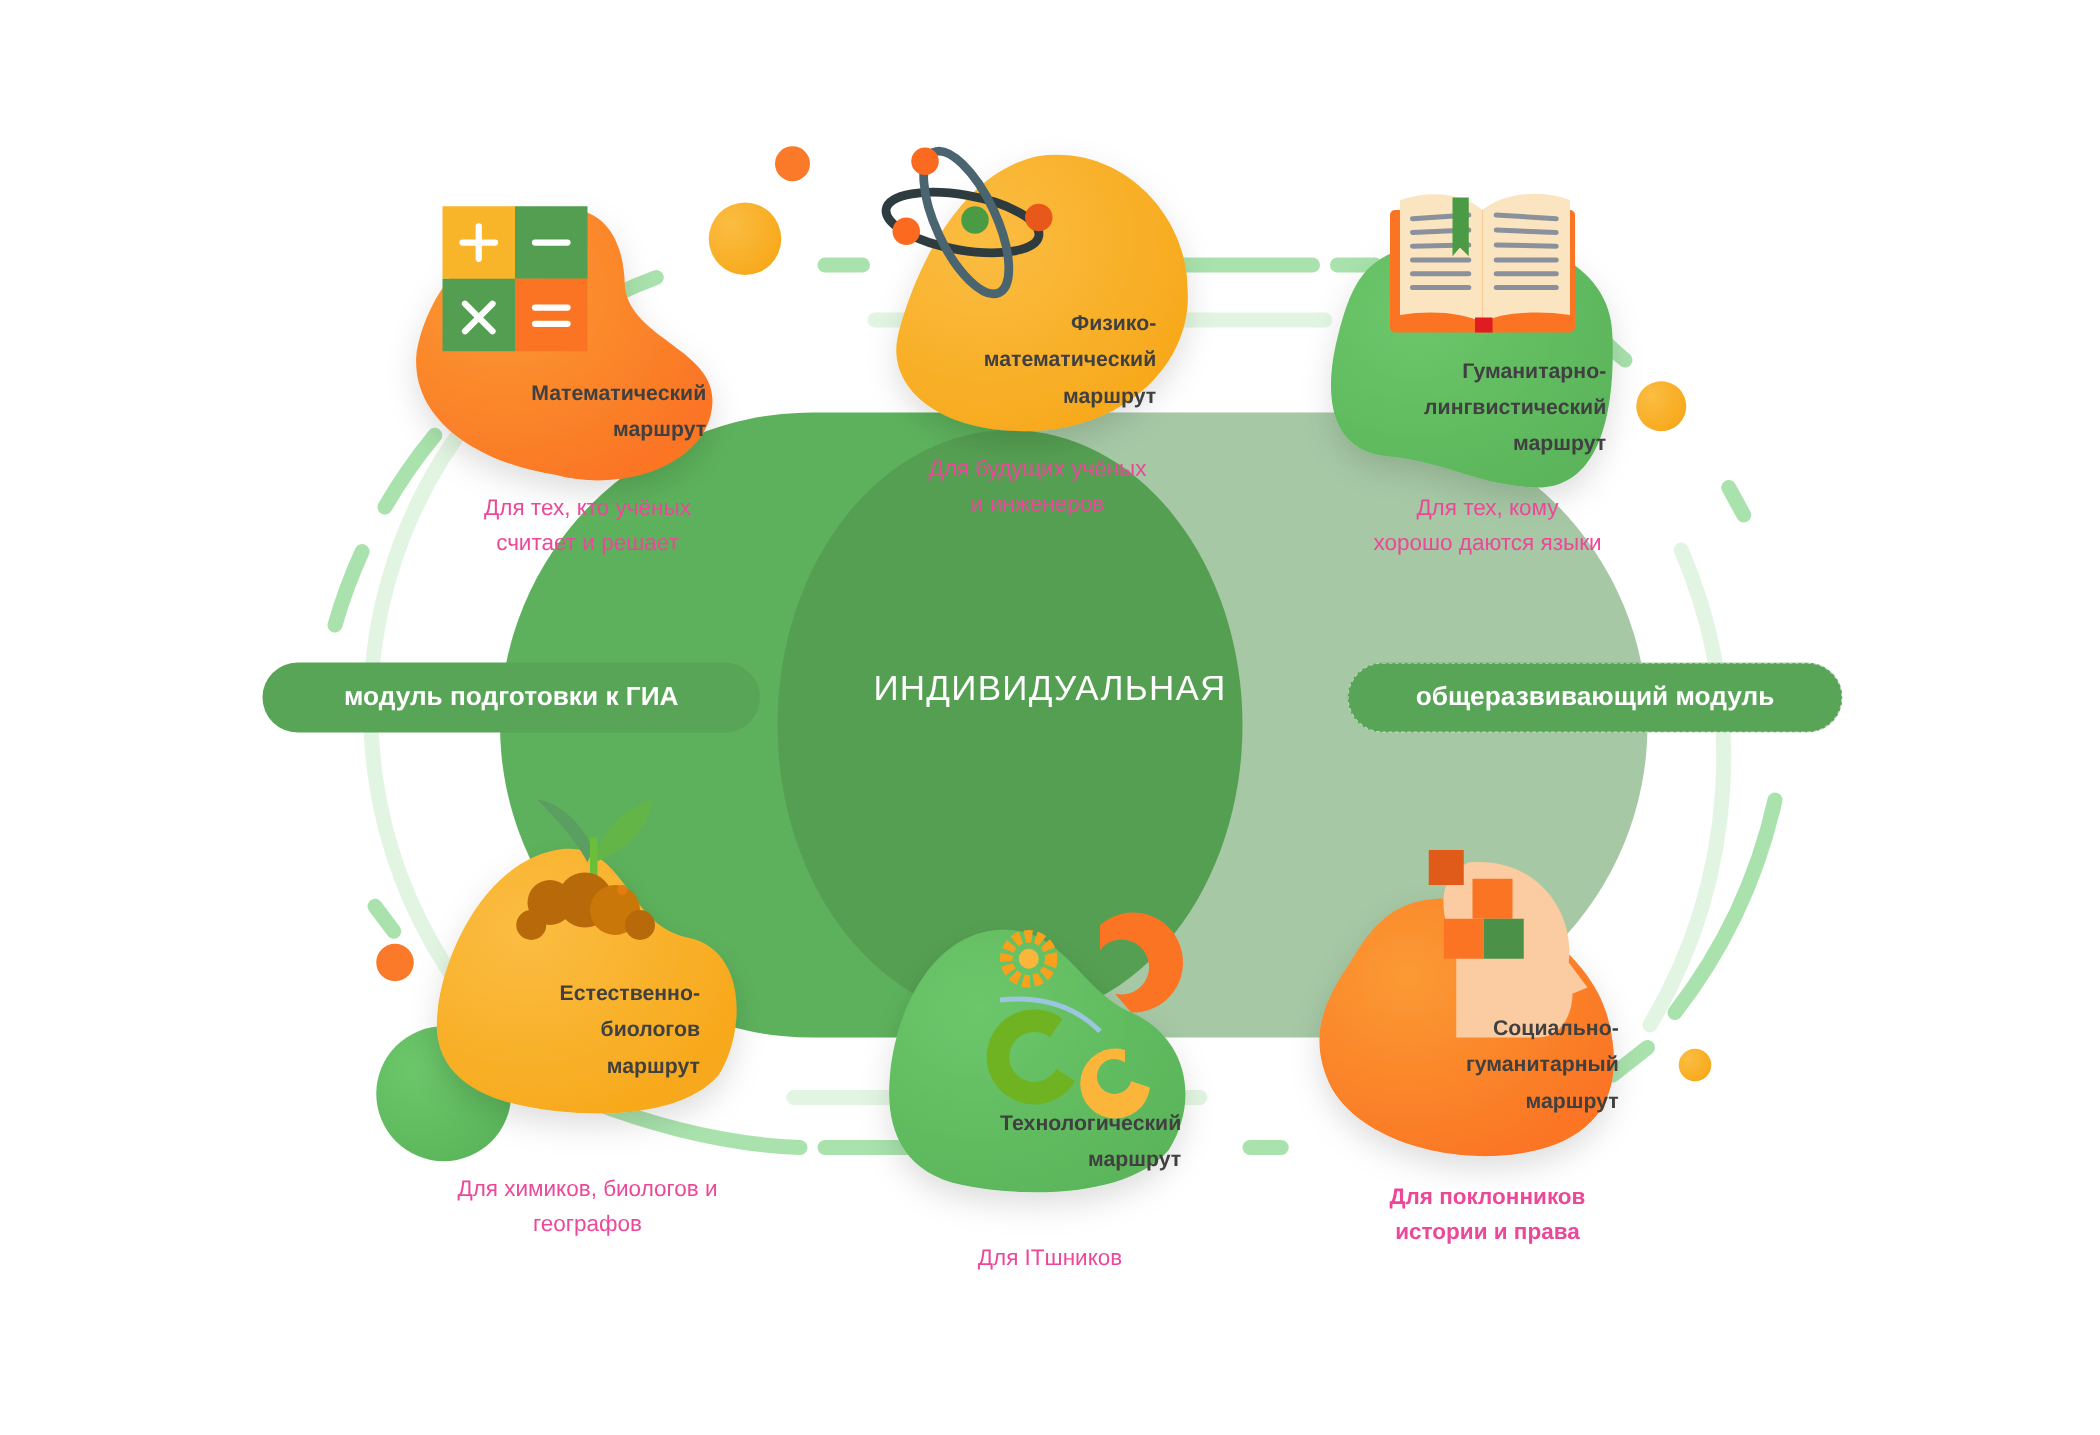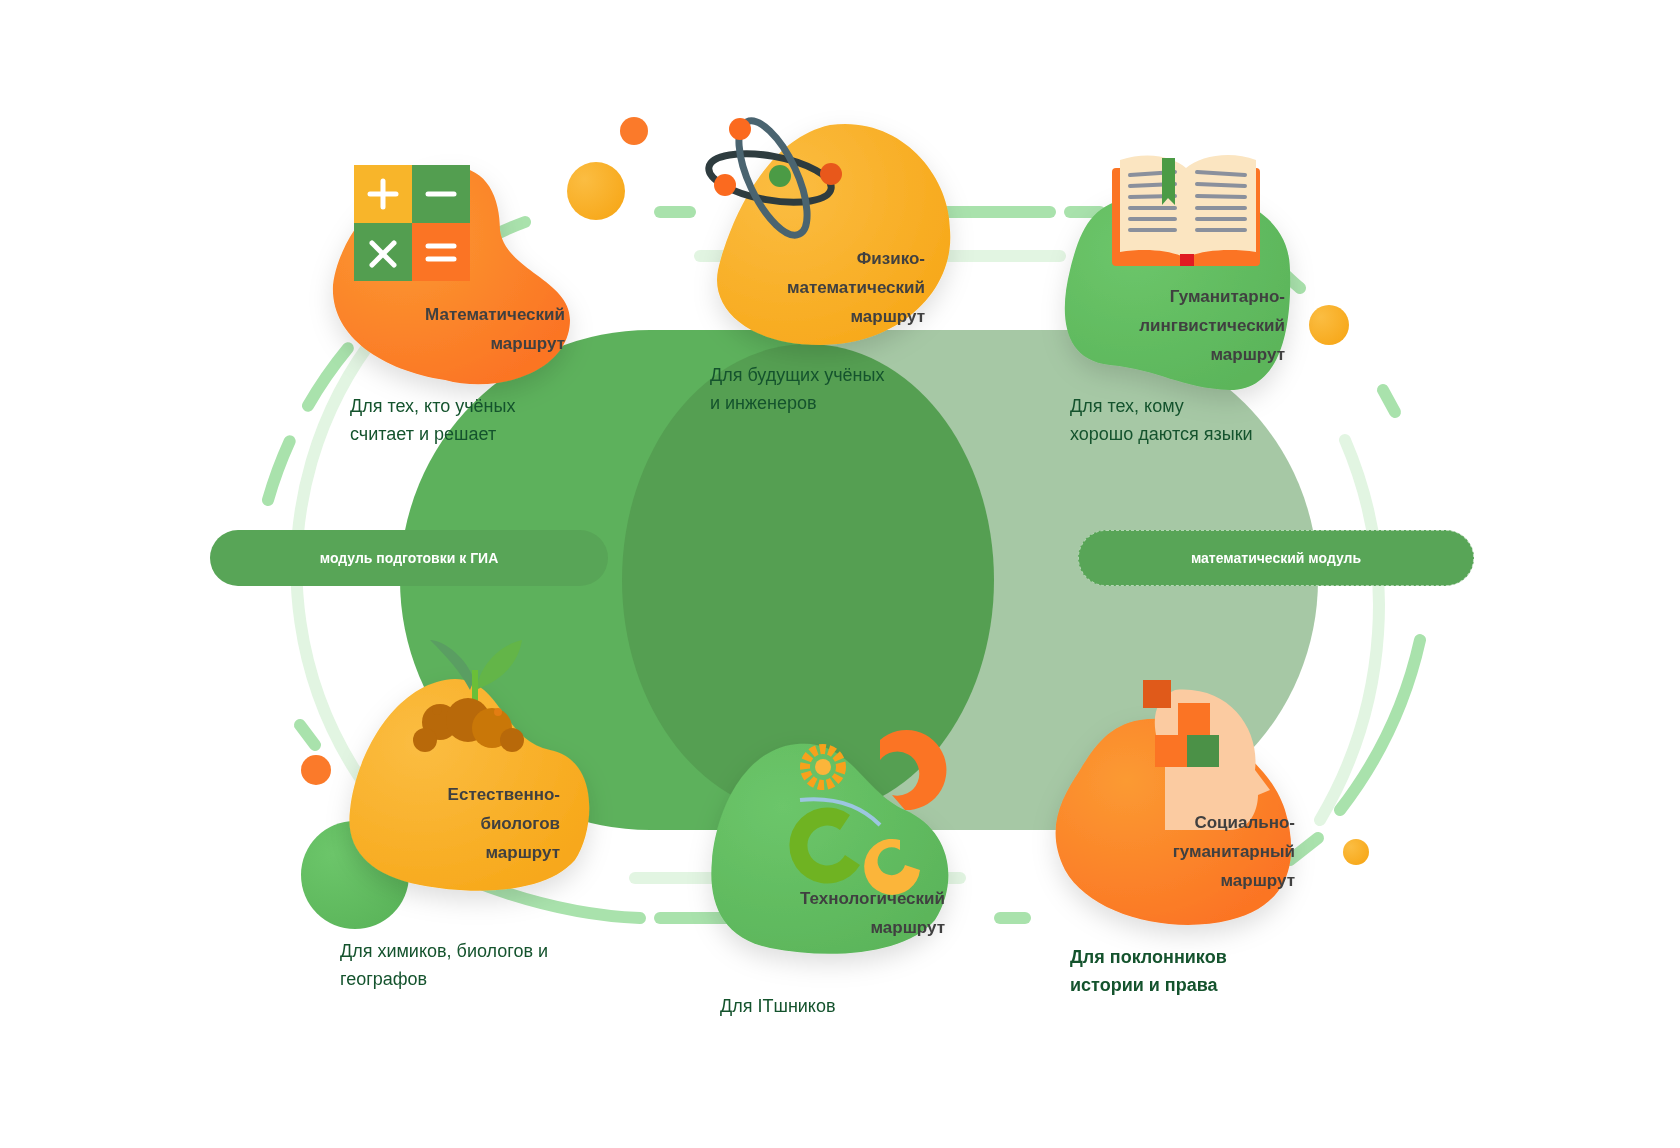--- a/index.html
+++ b/index.html
@@ -2,27 +2,27 @@
 <html><head>
 <meta charset="utf-8">
 <style>
   html, body { margin: 0; padding: 0; background: #ffffff; }
   body { width: 1680px; height: 1148px; position: relative; overflow: hidden;
          font-family: "Liberation Sans", "DejaVu Sans", sans-serif; }
   #canvas { position: absolute; left: 0; top: 0; width: 1680px; height: 1148px; }
   .center-title { position: absolute; left: 640px; top: 530px; width: 400px; text-align: center;
     color: #ffffff; font-size: 28px; line-height: 42px; letter-spacing: 1px; font-weight: normal; }
   .pill { position: absolute; height: 56px; border-radius: 28px; background: #58a557;
-    color: #ffffff; font-weight: bold; font-size: 14px; display: flex; align-items: center;
+    color: #ffffff; font-weight: bold; font-size: 21px; display: flex; align-items: center;
     justify-content: center; box-sizing: border-box; }
   .pill.left { left: 210px; top: 530px; width: 398px; }
   .pill.right { left: 1078px; top: 530px; width: 396px; border: 1.5px dashed rgba(255,255,255,0.55); }
   .route-title { position: absolute; text-align: right; font-weight: bold; font-size: 17px;
     line-height: 29px; color: #404040; }
-  .route-desc { position: absolute; font-size: 18px; line-height: 28px; color: #14532d; }
+  .route-desc { position: absolute; text-align: center; font-size: 18px; line-height: 28px; color: #ec4899; }
 </style>
 </head>
 <body>
 
 <svg id="canvas" width="1680" height="1148" viewBox="0 0 1680 1148">
   <defs>
     <radialGradient id="gOrange" cx="30%" cy="30%" r="80%">
       <stop offset="0" stop-color="#fb9a32"></stop>
         <stop offset="1" stop-color="#fb7424"></stop>
     </radialGradient>
@@ -154,27 +154,28 @@
   <g>
     <path d="M 1175 690 C 1230 685 1260 730 1255 770 L 1270 790 L 1258 795 C 1258 810 1250 830 1230 830 L 1165 830 L 1165 760 C 1150 730 1150 700 1175 690 Z" fill="#fbcba1"></path>
     <rect x="1143" y="680" width="28" height="28" fill="#e05a1a"></rect>
     <rect x="1178" y="703" width="32" height="32" fill="#fb7424"></rect>
     <rect x="1155" y="735" width="32" height="32" fill="#fb7424"></rect>
     <rect x="1187" y="735" width="32" height="32" fill="#4b9147"></rect>
   </g>
 </svg>
 
 <div class="center-title">
+  <div>ИНДИВИДУАЛЬНАЯ</div>
 </div>
 
 <div class="pill left">
   <span>модуль подготовки к ГИА</span>
 </div>
 <div class="pill right">
-  <span>математический модуль</span>
+  <span>общеразвивающий модуль</span>
 </div>
 
 <div class="route-title" style="left:365px; top:300px; width:200px;">
   <div>Математический</div>
   <div>маршрут</div>
 </div>
 <div class="route-desc" style="left:350px; top:392px; width:240px;">
   <div>Для тех, кто учёных</div>
   <div>считает и решает</div>
 </div>

